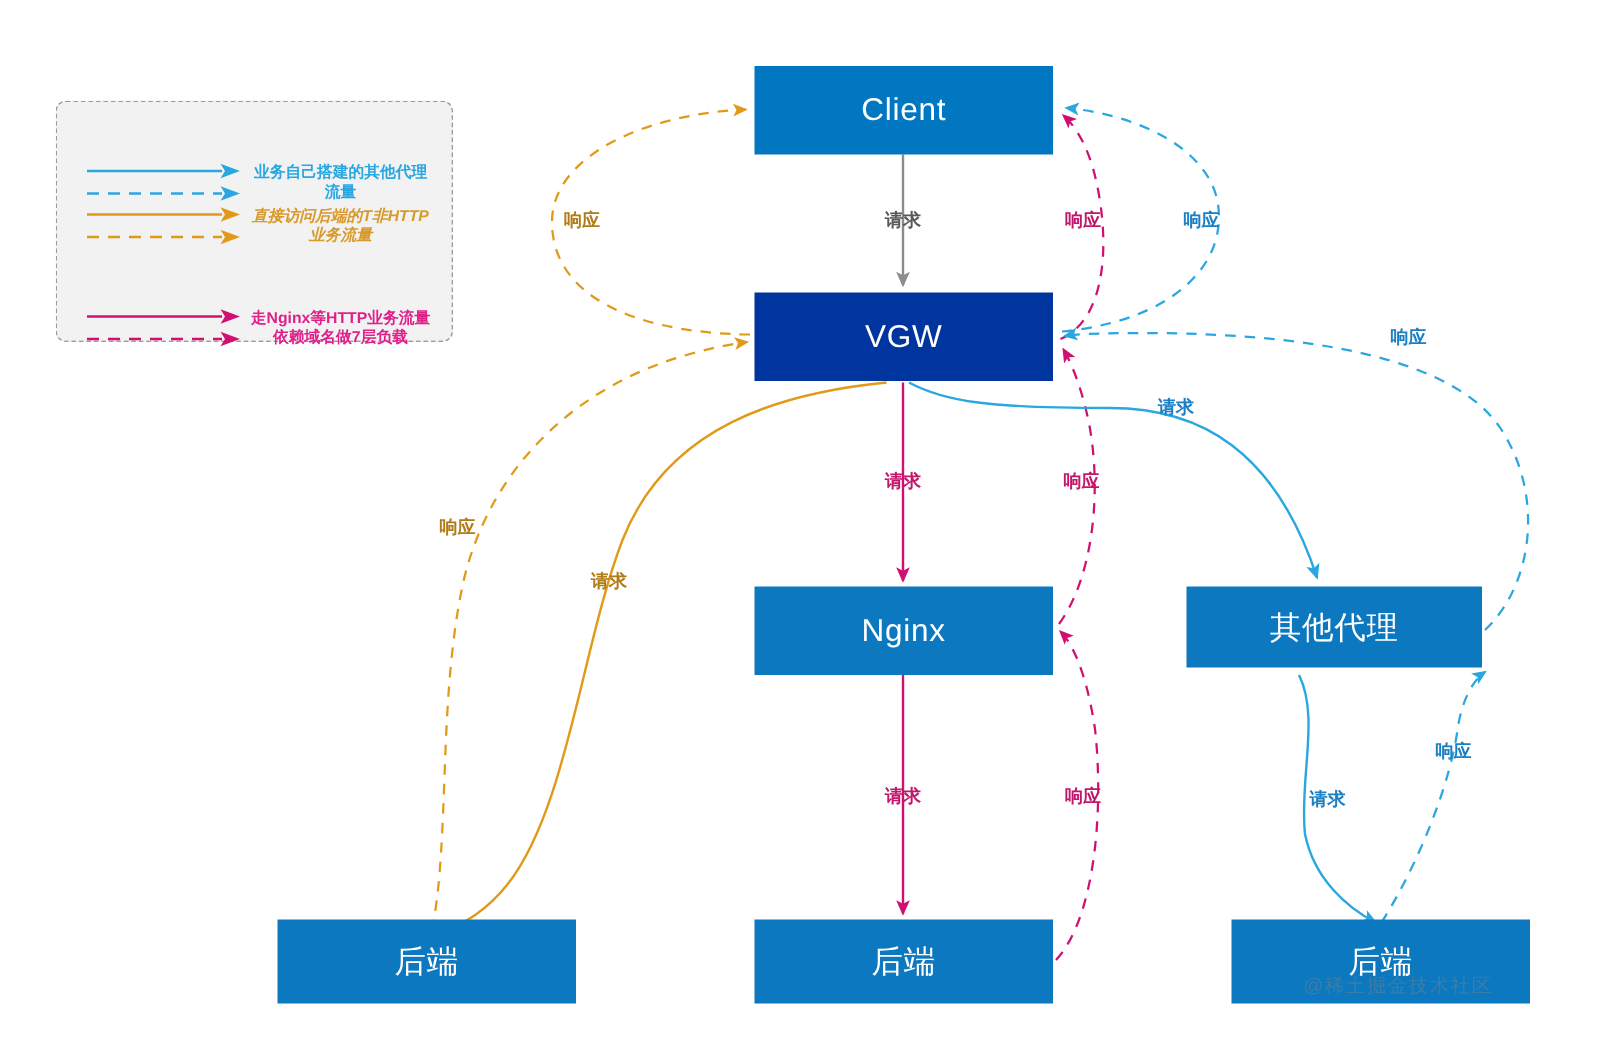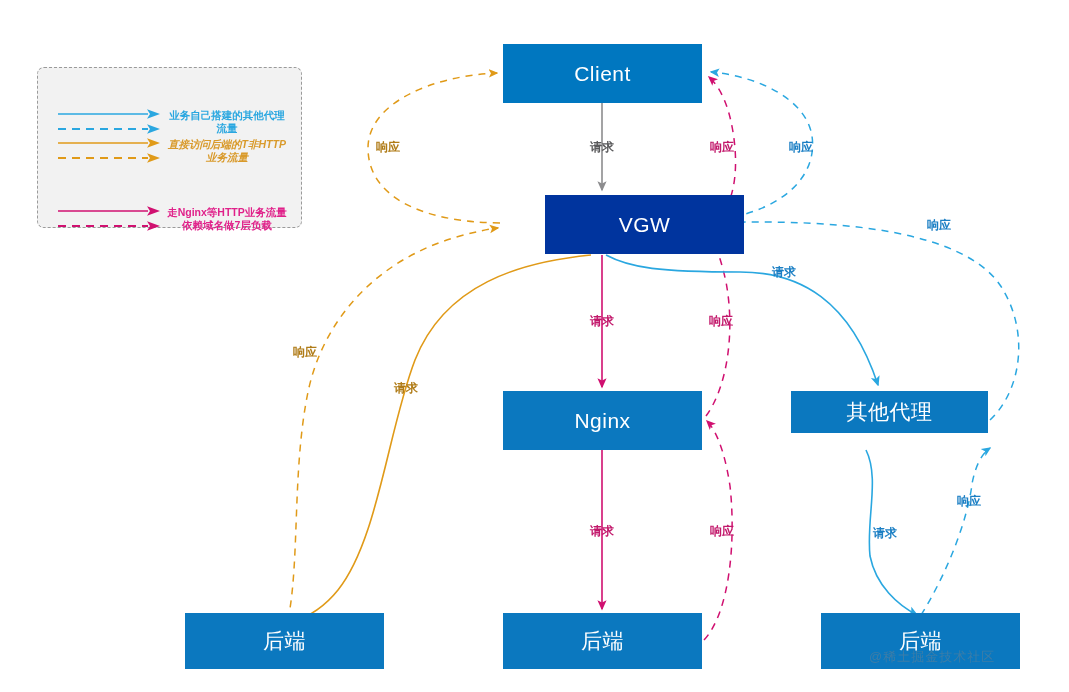--- a/index.html
+++ b/index.html
@@ -33,23 +33,23 @@
     align-items: center;
     justify-content: center;
     color: #ffffff;
     font-size: 21px;
     font-weight: 400;
     letter-spacing: 0.5px;
     box-sizing: border-box;
     z-index: 3;
   }
   .node.client   { left: 503px; top: 44px;  width: 199px; height: 59px; background: #0077c0; }
-  .node.vgw      { left: 503px; top: 195px; width: 199px; height: 59px; background: #00349e; margin-left: 42px; }
+  .node.vgw      { left: 503px; top: 195px; width: 199px; height: 59px; background: #00349e; }
   .node.nginx    { left: 503px; top: 391px; width: 199px; height: 59px; background: #0b78bf; justify-content: center; }
-  .node.proxy    { left: 791px; top: 391px; width: 197px; height: 42px; background: #0b78bf; }
+  .node.proxy    { left: 791px; top: 391px; width: 197px; height: 54px; background: #0b78bf; }
   .node.be-left  { left: 185px; top: 613px; width: 199px; height: 56px; background: #0b78bf; }
   .node.be-mid   { left: 503px; top: 613px; width: 199px; height: 56px; background: #0b78bf; }
   .node.be-right { left: 821px; top: 613px; width: 199px; height: 56px; background: #0b78bf; }
 
   
   .legend {
     position: absolute;
     left: 37px;
     top: 67px;
     width: 265px;

